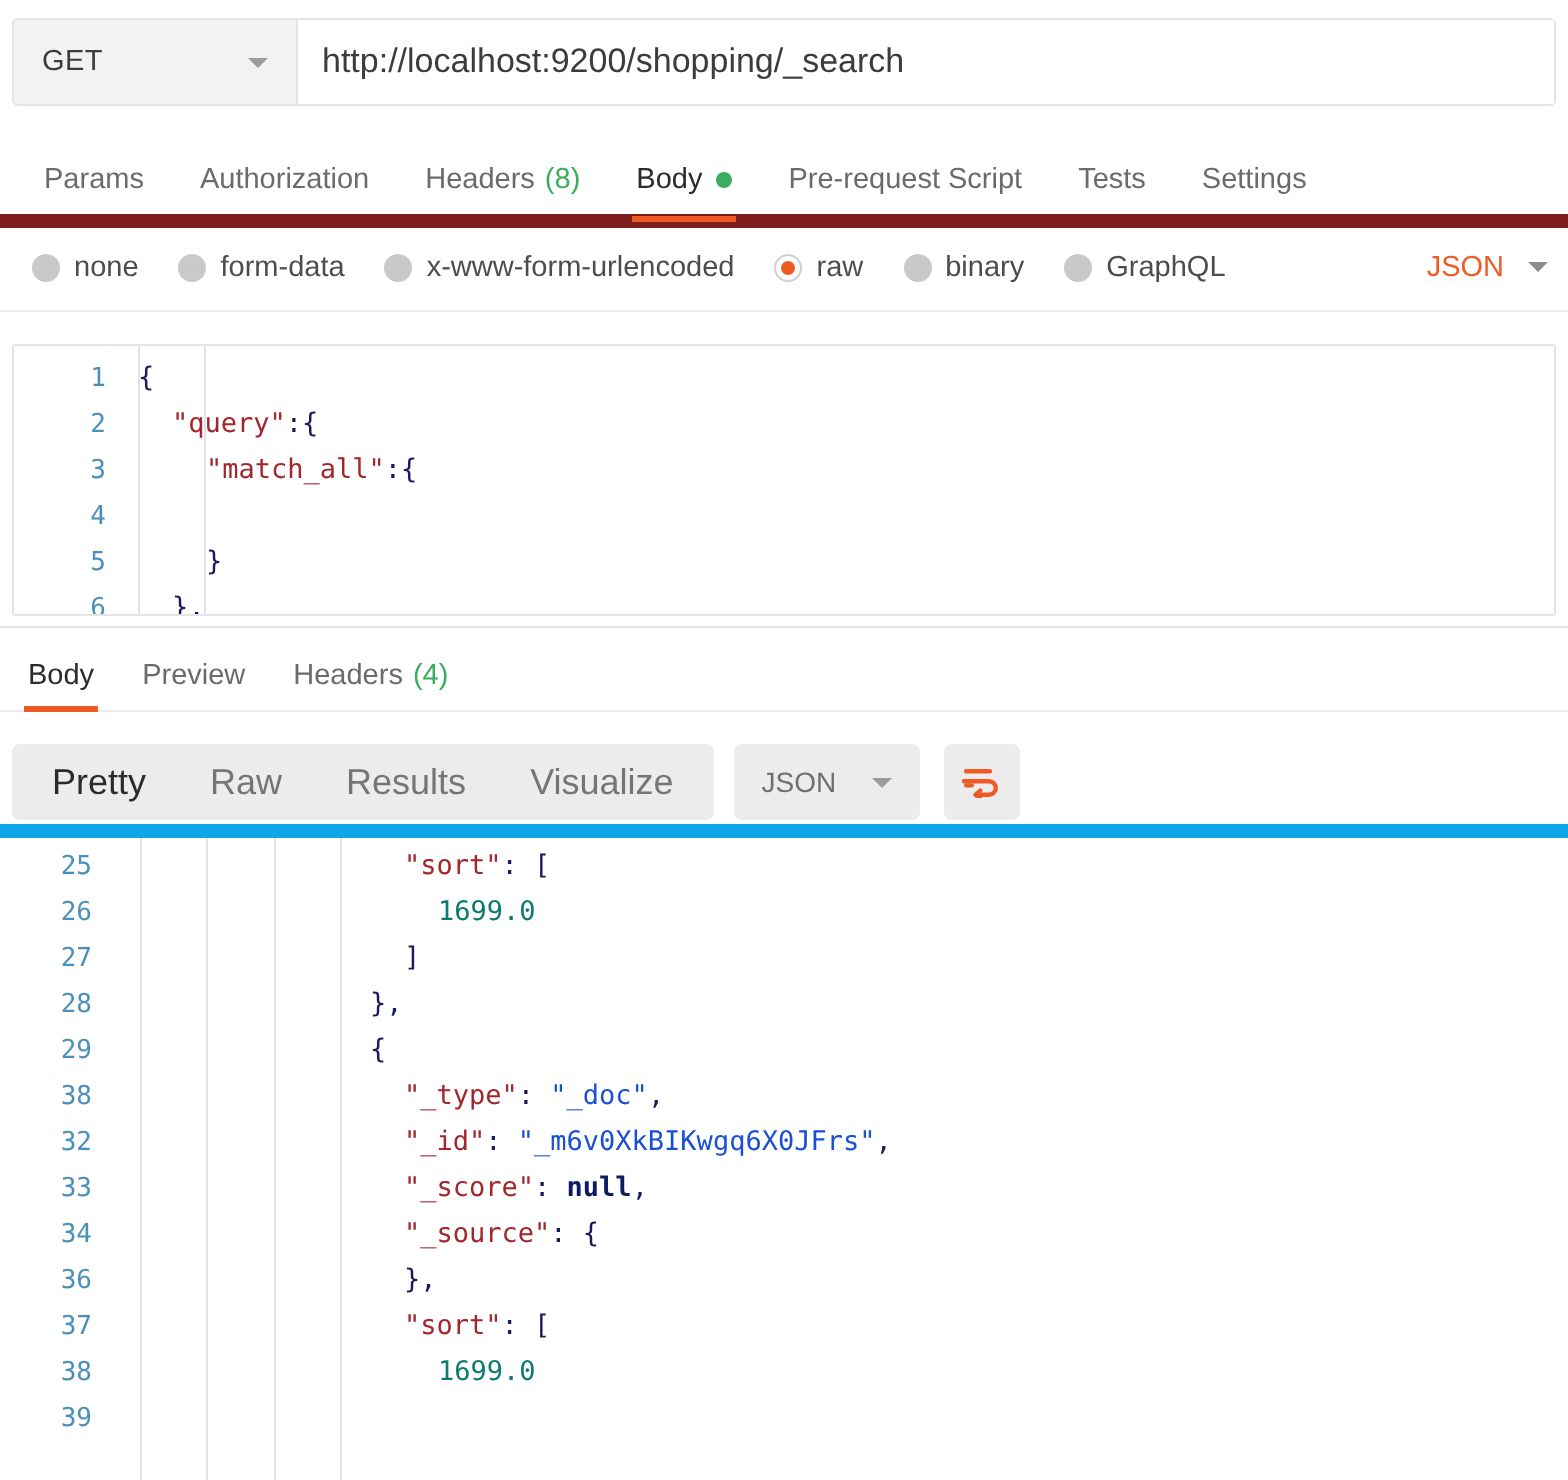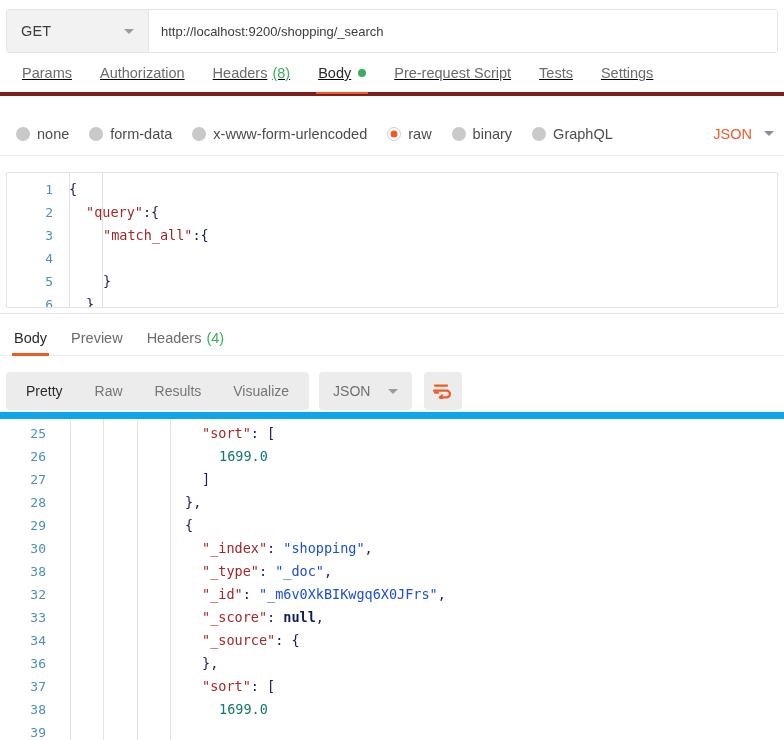--- a/index.html
+++ b/index.html
@@ -42,38 +42,37 @@
     width: 0; height: 0;
     border-left: 5px solid transparent;
     border-right: 5px solid transparent;
     border-top: 5px solid #9b9b9b;
   }
   .url-input {
     flex: 1;
     display: flex;
     align-items: center;
     padding: 0 12px;
-    font-size: 13px;
+    font-size: 17px;
     color: #3c3c3c;
     background: #fff;
     cursor: text;
     overflow: hidden;
     white-space: nowrap;
   }
 
   
   .req-tabs {
     position: absolute;
-    left: 0; top: 54px;
+    left: 0; top: 72px;
     width: 784px; height: 42px;
     display: flex;
     align-items: center;
     padding-left: 8px;
-    border-bottom: 4px solid #7f1d1d;
-    text-decoration: underline;
+    border-bottom: 7px solid #7f1d1d;
   }
   .tab {
     position: relative;
     height: 42px;
     display: flex;
     align-items: center;
     padding: 0 14px;
     font-size: 14.5px;
     color: #6b6b6b;
     cursor: pointer;
@@ -232,21 +231,21 @@
     border-radius: 4px;
     display: flex;
     align-items: center;
     padding: 0 4px;
   }
   .seg {
     height: 30px;
     display: flex;
     align-items: center;
     padding: 0 16px;
-    font-size: 14px;
+    font-size: 18px;
     color: #757575;
     cursor: pointer;
     border-radius: 3px;
     white-space: nowrap;
   }
   .seg.active { color: #2b2b2b; }
   .lang-select {
     height: 38px;
     margin-left: 10px;
     background: #ececec;
@@ -400,21 +399,20 @@
   </div>
 </div>
 
 <div class="editor res-editor">
   <div class="lines" id="res-lines">
       <div class="code-line"><span class="ln">25</span><span class="code-text" style="left: 202px;"><span class="tok-key">"sort"</span><span class="tok-punc">: [</span></span></div>
       <div class="code-line"><span class="ln">26</span><span class="code-text" style="left: 219px;"><span class="tok-num">1699.0</span></span></div>
       <div class="code-line"><span class="ln">27</span><span class="code-text" style="left: 202px;"><span class="tok-punc">]</span></span></div>
       <div class="code-line"><span class="ln">28</span><span class="code-text" style="left: 185px;"><span class="tok-punc">},</span></span></div>
       <div class="code-line"><span class="ln">29</span><span class="code-text" style="left: 185px;"><span class="tok-punc">{</span></span></div>
-      <div class="code-line"><span class="ln">30</span><span class="code-text" style="left: 202px;"><span class="tok-key">"_index"</span><span class="tok-punc">: </span><span class="tok-str">"shopping"</span><span class="tok-punc">,</span></span></div>
       <div class="code-line"><span class="ln">38</span><span class="code-text" style="left: 202px;"><span class="tok-key">"_type"</span><span class="tok-punc">: </span><span class="tok-str">"_doc"</span><span class="tok-punc">,</span></span></div>
       <div class="code-line"><span class="ln">32</span><span class="code-text" style="left: 202px;"><span class="tok-key">"_id"</span><span class="tok-punc">: </span><span class="tok-str">"_m6v0XkBIKwgq6X0JFrs"</span><span class="tok-punc">,</span></span></div>
       <div class="code-line"><span class="ln">33</span><span class="code-text" style="left: 202px;"><span class="tok-key">"_score"</span><span class="tok-punc">: </span><span class="tok-null">null</span><span class="tok-punc">,</span></span></div>
       <div class="code-line"><span class="ln">34</span><span class="code-text" style="left: 202px;"><span class="tok-key">"_source"</span><span class="tok-punc">: {</span></span></div>
       <div class="code-line"><span class="ln">36</span><span class="code-text" style="left: 202px;"><span class="tok-punc">},</span></span></div>
       <div class="code-line"><span class="ln">37</span><span class="code-text" style="left: 202px;"><span class="tok-key">"sort"</span><span class="tok-punc">: [</span></span></div>
       <div class="code-line"><span class="ln">38</span><span class="code-text" style="left: 219px;"><span class="tok-num">1699.0</span></span></div>
       <div class="code-line"><span class="ln">39</span><span class="code-text" style="left: 202px;"></span></div>
     </div>
 <div class="guide" style="left: 70px;"></div>

